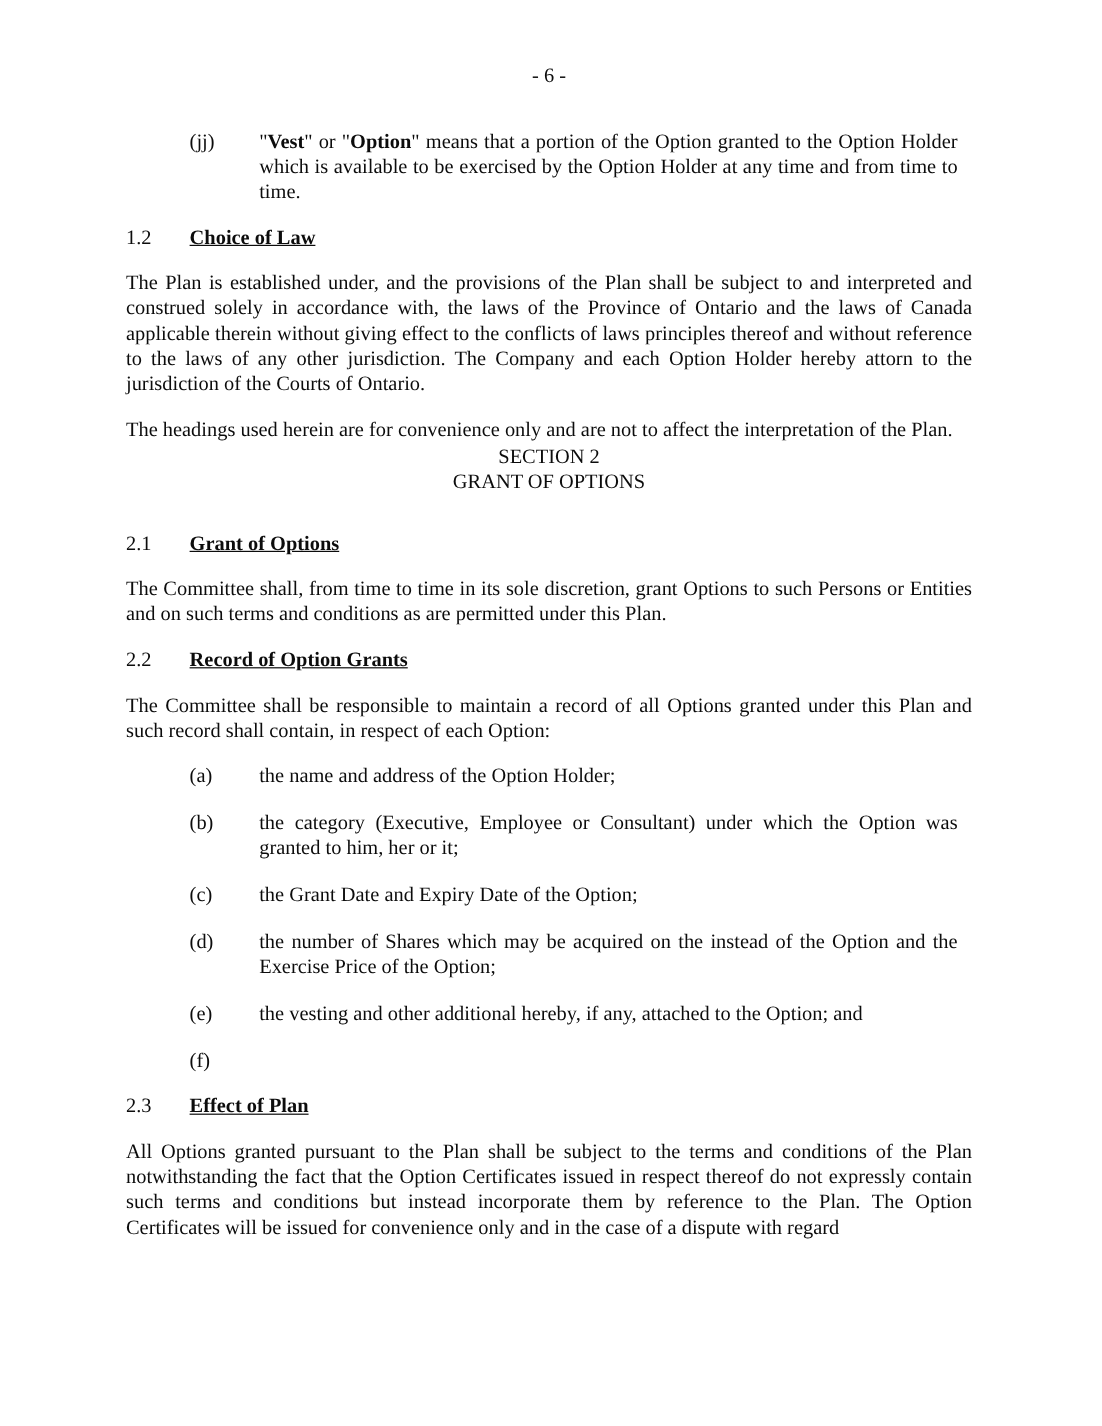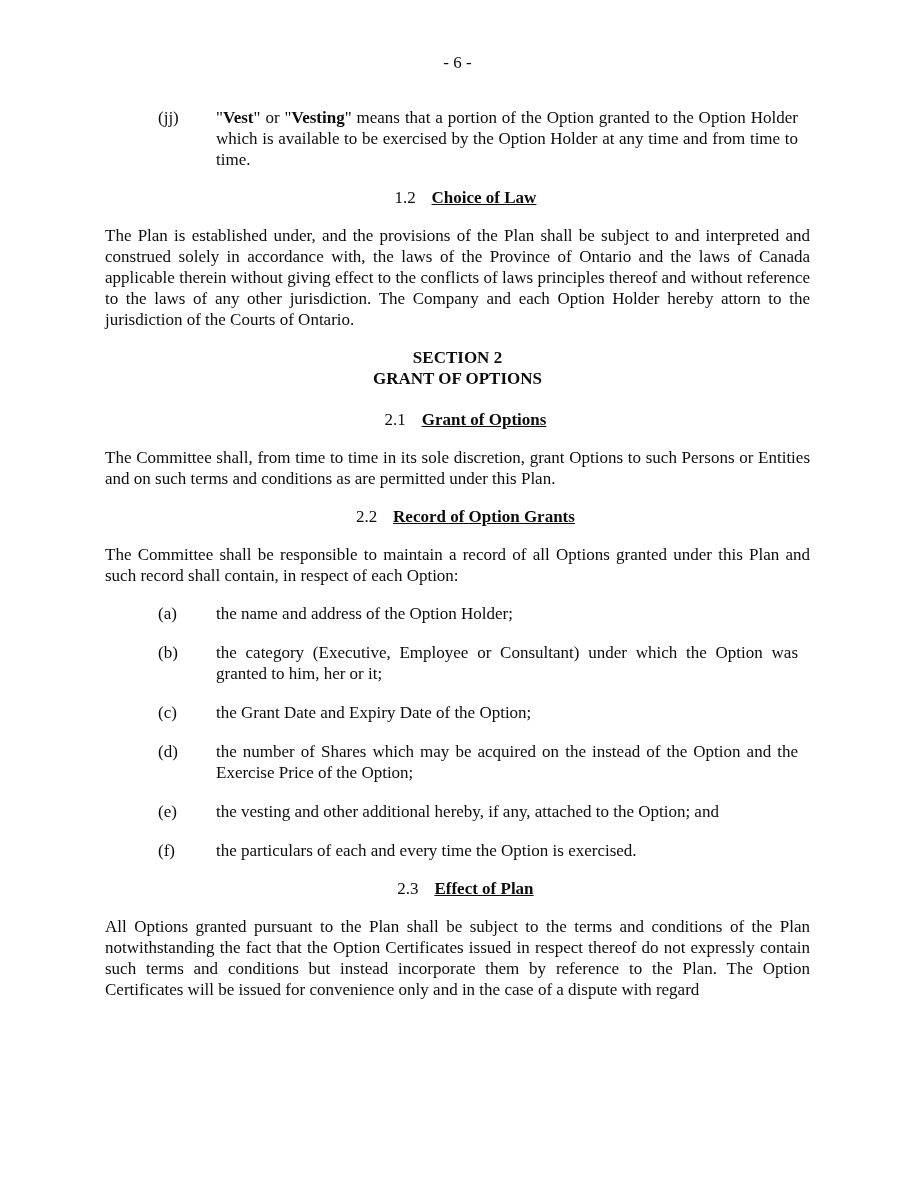--- a/index.html
+++ b/index.html
@@ -36,60 +36,60 @@
   }
   .hang .txt {
     flex: 1 1 auto;
     text-align: justify;
   }
   .def-row { margin-bottom: 17px; }
   .bold { font-weight: bold; }
   .sec-head {
     margin: 0 0 17px 0;
     font-weight: bold;
-    text-align: center;
   }
   .sec-head .num {
     display: inline-block;
     width: 53px;
     font-weight: normal;
   }
   .sec-head .title {
     text-decoration: underline;
   }
   p.body {
     margin: 0 0 17px 0;
     text-align: justify;
   }
   p.body.tight { margin-bottom: 2px; }
   .center-banner {
     text-align: center;
-    font-weight: bold;
-    margin: 0 0 20px 0;
+    font-weight: normal;
+    margin: 0 0 30px 0;
   }
   .center-banner div { line-height: 21px; }
   .list { margin: 0; }
 </style>
 </head>
 <body>
 
 <div class="page">
 
   <div class="page-number">- 6 -</div>
 
   <div class="hang def-row">
     <span class="lbl">(jj)</span>
-    <span class="txt"><span>"</span><span class="bold">Vest</span><span>" or "</span><span class="bold">Vesting</span><span>" means that a portion of the Option granted to the Option Holder which is available to be exercised by the Option Holder at any time and from time to time.</span></span>
+    <span class="txt"><span>"</span><span class="bold">Vest</span><span>" or "</span><span class="bold">Option</span><span>" means that a portion of the Option granted to the Option Holder which is available to be exercised by the Option Holder at any time and from time to time.</span></span>
   </div>
 
   <div class="sec-head">
     <span class="num">1.2</span><span class="title">Choice of Law</span>
   </div>
   <p class="body">The Plan is established under, and the provisions of the Plan shall be subject to and interpreted and construed solely in accordance with, the laws of the Province of Ontario and the laws of Canada applicable therein without giving effect to the conflicts of laws principles thereof and without reference to the laws of any other jurisdiction. The Company and each Option Holder hereby attorn to the jurisdiction of the Courts of Ontario.</p>
 
+  <p class="body tight">The headings used herein are for convenience only and are not to affect the interpretation of the Plan.</p>
 
   <div class="center-banner">
     <div>SECTION 2</div>
     <div>GRANT OF OPTIONS</div>
   </div>
 
   <div class="sec-head">
     <span class="num">2.1</span><span class="title">Grant of Options</span>
   </div>
   <p class="body">The Committee shall, from time to time in its sole discretion, grant Options to such Persons or Entities and on such terms and conditions as are permitted under this Plan.</p>
@@ -115,21 +115,20 @@
     <div class="hang">
       <span class="lbl">(d)</span>
       <span class="txt">the number of Shares which may be acquired on the instead of the Option and the Exercise Price of the Option;</span>
     </div>
     <div class="hang">
       <span class="lbl">(e)</span>
       <span class="txt">the vesting and other additional hereby, if any, attached to the Option; and</span>
     </div>
     <div class="hang">
       <span class="lbl">(f)</span>
-      <span class="txt">the particulars of each and every time the Option is exercised.</span>
     </div>
   </div>
 
   <div class="sec-head" style="margin-top:-1px">
     <span class="num">2.3</span><span class="title">Effect of Plan</span>
   </div>
   <p class="body">All Options granted pursuant to the Plan shall be subject to the terms and conditions of the Plan notwithstanding the fact that the Option Certificates issued in respect thereof do not expressly contain such terms and conditions but instead incorporate them by reference to the Plan. The Option Certificates will be issued for convenience only and in the case of a dispute with regard</p>
 
 </div>
 

